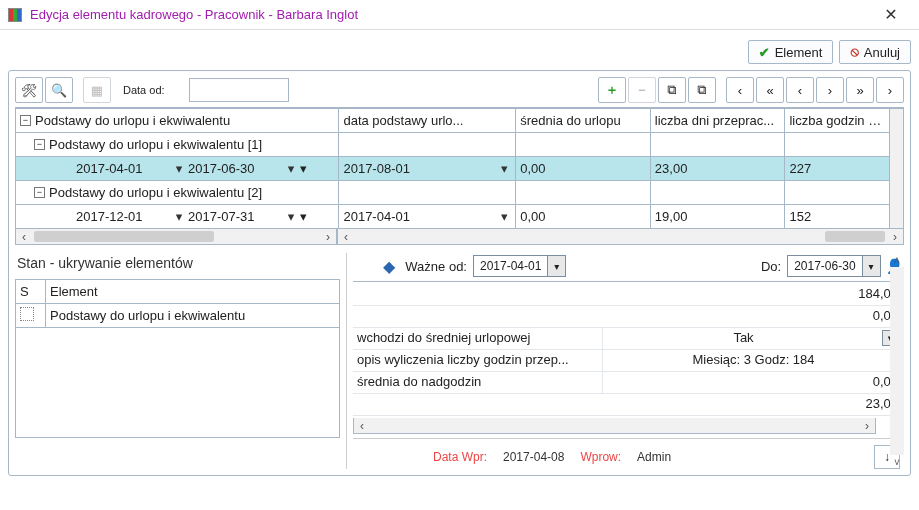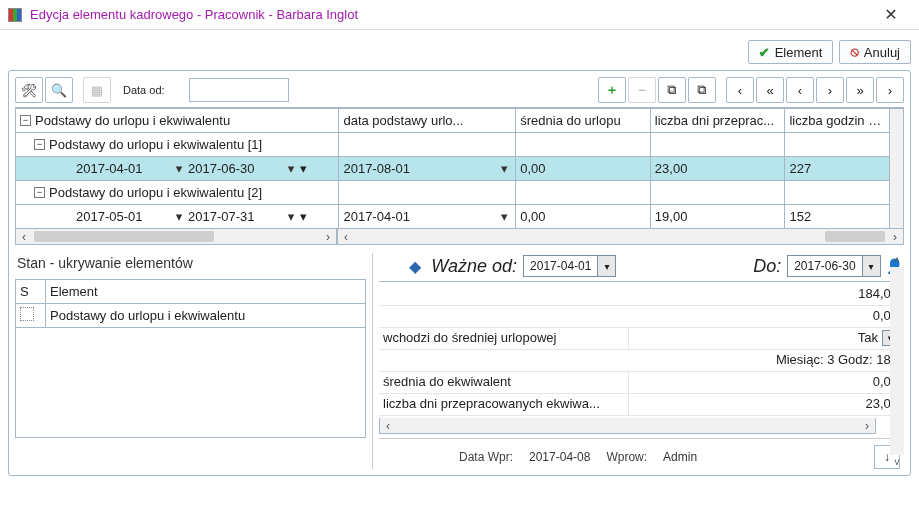--- a/index.html
+++ b/index.html
@@ -105,34 +105,34 @@
   .hscroll .track { flex:1; position:relative; height:100%; }
   .hscroll .thumb {
     position:absolute; top:2px; bottom:2px; left:2px; width:180px;
     background:#cfcfcf; border-radius:2px;
   }
   .hscroll.right .thumb { left:auto; right:2px; width:60px;}
 
   
   .lower { display:flex; margin-top:8px; gap:0; }
   .lpane {
-    width:358px; border-right:1px solid #ccc; padding-right:6px;
+    width:332px; border-right:1px solid #ccc; padding-right:6px;
   }
   .lpane h4 { margin:2px 0 8px 2px; font-weight:normal; font-size:14px; color:#333;}
   .chk {
     width:14px;height:14px;border:1px dotted #888; display:inline-block;
   }
 
   .rpane { flex:1; position:relative; padding-left:6px;}
   .rhead {
     display:flex; align-items:center; gap:6px;
     border-bottom:1px solid #a6b7c8; padding:2px 0 4px 0;
   }
   .book { color:#2a67b0; font-size:16px; margin:0 4px 0 30px;}
-  .rhead .lbl { font-size:18px;font-style:italic; }
+  .rhead .lbl { font-size:13px; }
   .dinput {
     display:flex; align-items:center; border:1px solid #7a8ea0;
     height:22px; background:#fff;
   }
   .dinput span { padding:0 6px; }
   .dinput .ddb {
     width:18px; height:100%; border-left:1px solid #7a8ea0;
     background:#e8e8e8; display:flex; align-items:center; justify-content:center;
     font-size:10px;
   }
@@ -140,39 +140,39 @@
 
   .fields { margin-top:2px; }
   .frow { display:flex; border-bottom:1px solid #e3e7eb; height:22px; align-items:stretch;}
   .frow .fname {
     width:250px; padding:2px 4px; font-size:13px; white-space:nowrap; overflow:hidden; text-overflow:ellipsis;
     border-right:1px solid #e3e7eb;
   }
   .frow .fval {
     flex:1; padding:2px 6px; font-size:13px; text-align:right;
   }
-  .frow .fval.left { text-align:right; }
+  .frow .fval.left { text-align:center; }
   .frow .fval .ddb2 {
     float:right; width:16px; height:16px; border:1px solid #7a8ea0;
     background:#e8e8e8; display:flex; align-items:center; justify-content:center;
     font-size:9px; margin-left:4px;
   }
 
   .vscroll {
     position:absolute; right:0; top:0; bottom:0; width:14px;
     display:flex; flex-direction:column; align-items:center;
   }
   .vscroll .va { height:14px; font-size:10px; color:#555; display:flex; align-items:center; justify-content:center; width:100%;}
   .vscroll .track { flex:1; width:100%; background:#f1f1f1; position:relative;}
 
   .footer {
     display:flex; align-items:center; gap:16px; padding:6px 4px 0 4px;
     border-top:1px solid #ccc; margin-top:4px;
   }
-  .footer .lbl { color:#404040; }
+  .footer .lbl { color:#ef4444; }
   .footer .val { color:#333; }
   .footer .spacer { flex:1; }
   .sq-btn {
     width:26px;height:24px;border:1px solid #a6b7c8; display:flex;
     align-items:center;justify-content:center; background:#fff; cursor:pointer;
   }
 
   .grid-scrollbar-cell {
     background:#f1f1f1 !important; padding:0 !important;
   }
@@ -324,21 +324,21 @@
           <td></td>
               <td></td>
               <td></td>
               <td></td>
         </tr>
 
         <tr>
           <td>
             <div style="display:flex;gap:2px;padding-left:56px">
               <div class="dd" style="width:110px">
-                    <span>2017-05-01</span>
+                    <span>2017-12-01</span>
                     <span class="arrow">▾</span>
                   </div>
               <div class="dd" style="width:110px">
                     <span>2017-07-31</span>
                     <span class="arrow">▾</span>
                   </div>
               <span class="arrow">▾</span>
             </div>
           </td>
           <td>
@@ -417,28 +417,28 @@
               <div class="fval">184,00</div>
             </div>
           <div class="frow">
               <div class="fval">0,00</div>
             </div>
           <div class="frow">
               <div class="fname">wchodzi do średniej urlopowej</div>
               <div class="fval left"><span>Tak</span><span class="ddb2">▾</span></div>
             </div>
           <div class="frow">
+              <div class="fname">opis wyliczenia liczby godzin przep...</div>
               <div class="fval left">Miesiąc: 3 Godz: 184</div>
             </div>
           <div class="frow">
-              <div class="fname">średnia do ekwiwalent</div>
+              <div class="fname">średnia do nadgodzin</div>
               <div class="fval">0,00</div>
             </div>
           <div class="frow">
-              <div class="fname">liczba dni przepracowanych ekwiwa...</div>
               <div class="fval">23,00</div>
             </div>
         </div>
 
         <div class="hscroll" style="margin-top:2px; margin-right:28px">
           <div class="arrow">‹</div>
             <div class="track"></div>
             <div class="arrow">›</div>
         </div>
 

